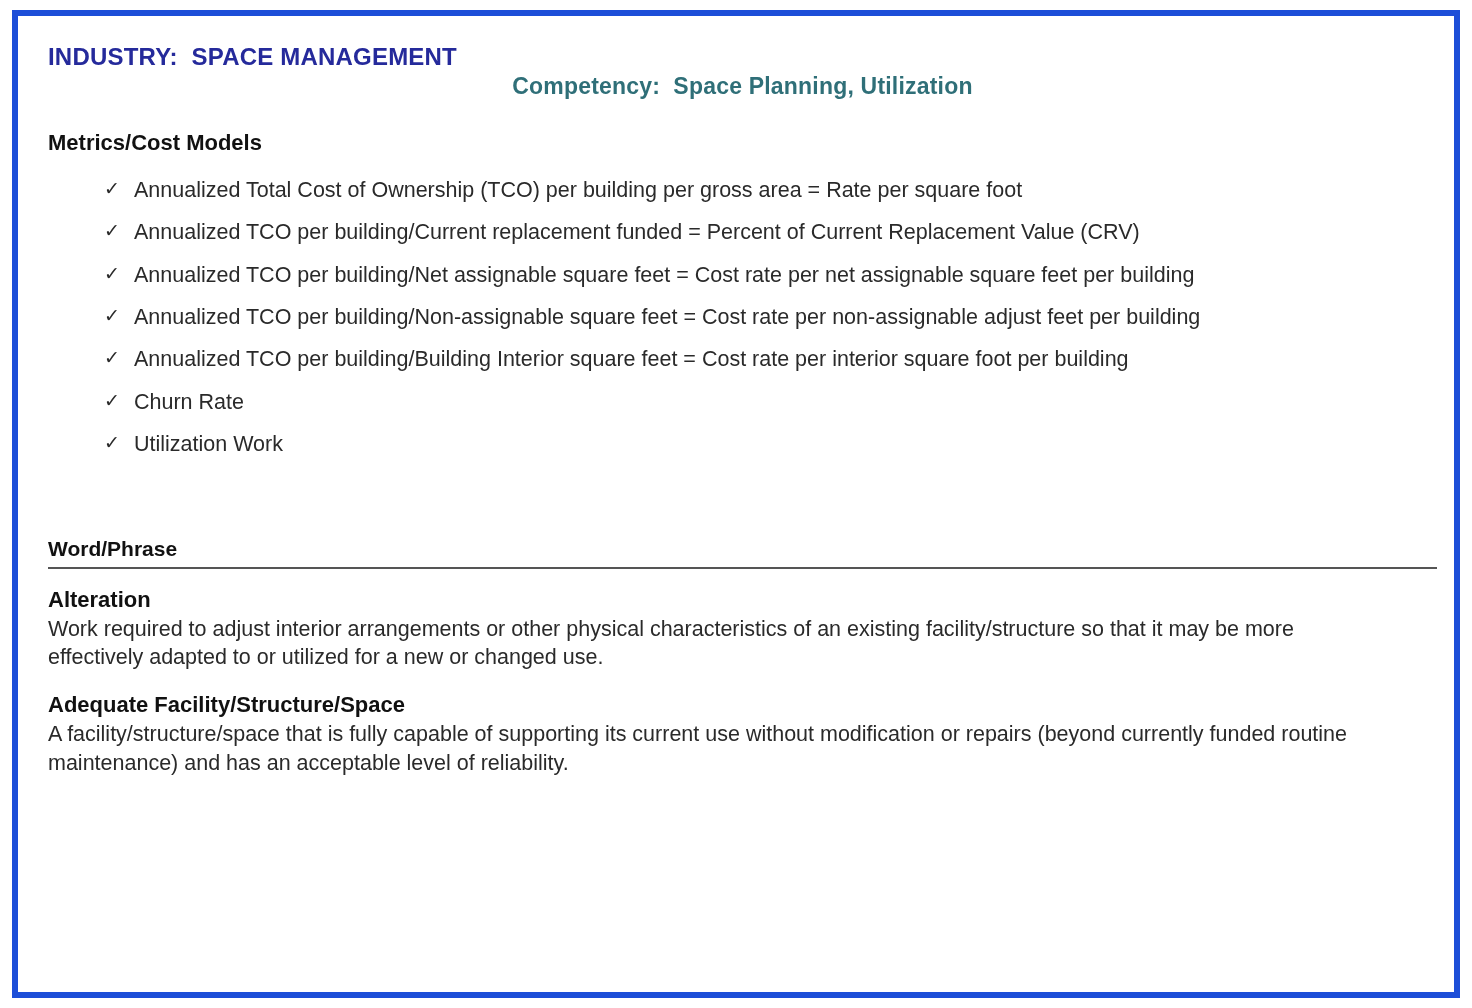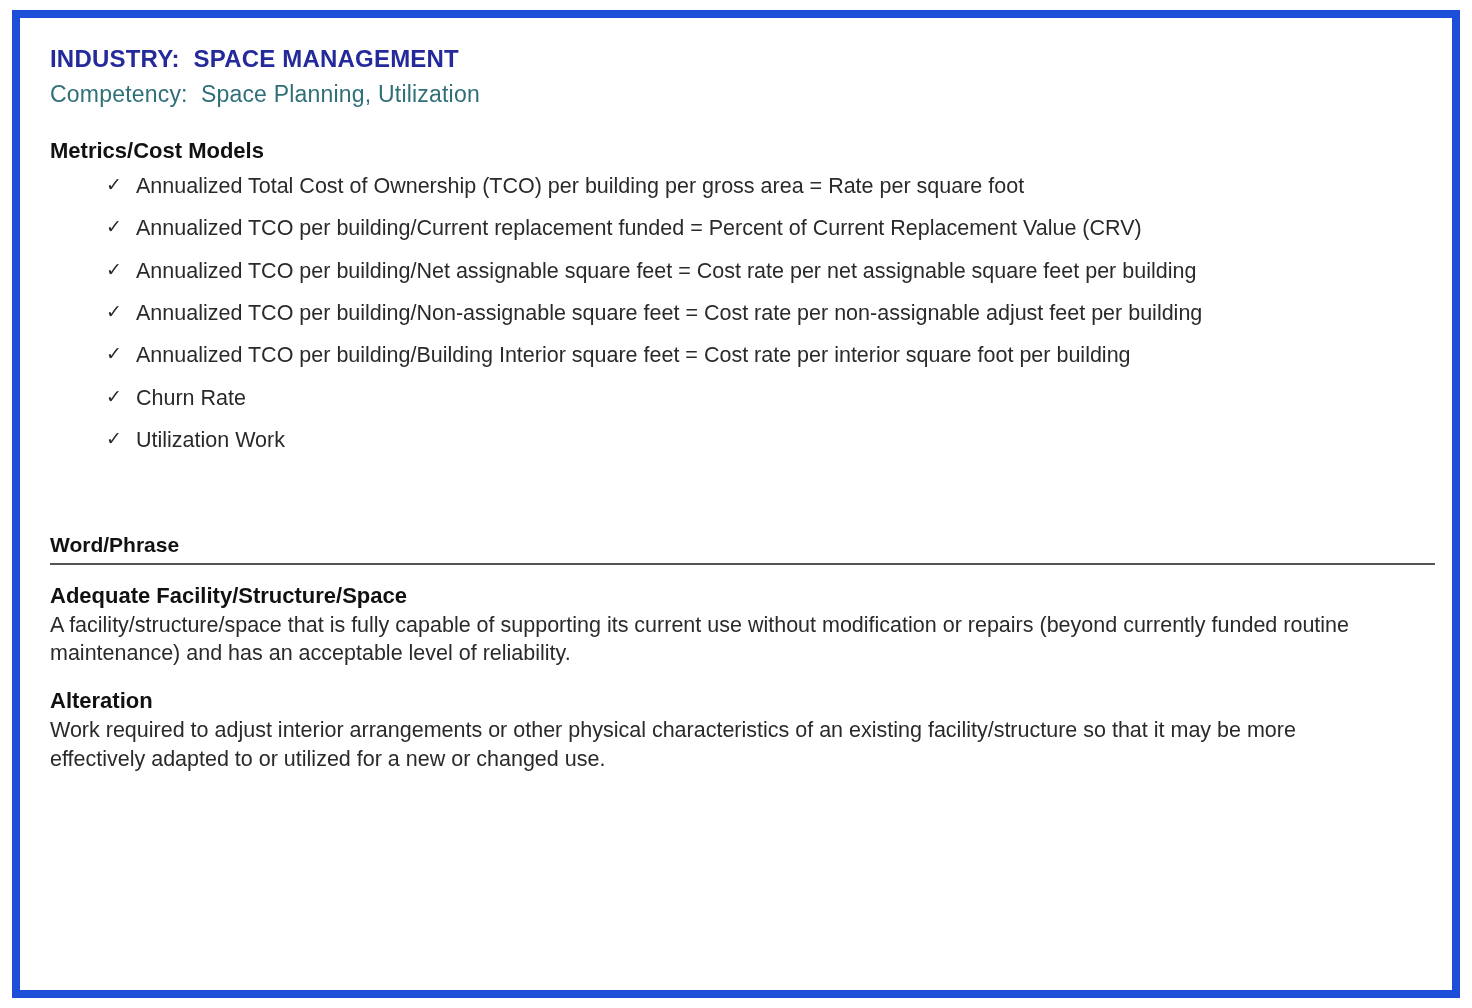--- a/index.html
+++ b/index.html
@@ -17,48 +17,49 @@
     box-sizing: border-box;
     width: 1472px;
     height: 1008px;
     padding: 10px 12px 10px 12px;
     background: #ffffff;
   }
   .frame {
     box-sizing: border-box;
     width: 100%;
     height: 100%;
-    border: 8px solid #1d4ed8;
+    border: 6px solid #1d4ed8;
     background: #ffffff;
     padding: 26px 17px 14px 30px;
     overflow: hidden;
   }
   .industry-line {
     font-size: 24px;
     font-weight: bold;
     color: #252a9b;
     letter-spacing: 0.2px;
     line-height: 1.25;
     white-space: pre;
   }
   .competency-line {
     font-size: 23px;
-    font-weight: normal;
+    font-weight: bold;
     color: #2f6f78;
     letter-spacing: 0.2px;
     line-height: 1.3;
-    margin-top: 6px;
+    margin-top: 0;
     white-space: pre;
+    text-align: center;
   }
   .section-heading {
     font-size: 22px;
     font-weight: bold;
     color: #111111;
     margin-top: 28px;
-    margin-bottom: 8px;
+    margin-bottom: 20px;
   }
   ul.metrics {
     list-style: none;
     margin: 0;
     padding: 0 0 0 56px;
   }
   ul.metrics li {
     display: flex;
     align-items: flex-start;
     margin: 0 0 14px 0;
@@ -155,23 +156,23 @@
       </li>
     </ul>
 
     <div class="spacer-block"></div>
 
     <div class="wp-heading">Word/Phrase</div>
 
     <hr class="rule">
 
     <div class="term-block">
-      <div class="term-title">Adequate Facility/Structure/Space</div>
-      <div class="term-def">A facility/structure/space that is fully capable of supporting its current use without modification or repairs (beyond currently funded routine maintenance) and has an acceptable level of reliability.</div>
+      <div class="term-title">Alteration</div>
+      <div class="term-def">Work required to adjust interior arrangements or other physical characteristics of an existing facility/structure so that it may be more effectively adapted to or utilized for a new or changed use.</div>
     </div>
 
     <div class="term-block">
-      <div class="term-title">Alteration</div>
-      <div class="term-def">Work required to adjust interior arrangements or other physical characteristics of an existing facility/structure so that it may be more effectively adapted to or utilized for a new or changed use.</div>
+      <div class="term-title">Adequate Facility/Structure/Space</div>
+      <div class="term-def">A facility/structure/space that is fully capable of supporting its current use without modification or repairs (beyond currently funded routine maintenance) and has an acceptable level of reliability.</div>
     </div>
 
   </div>
 </div>
 
 </body></html>

